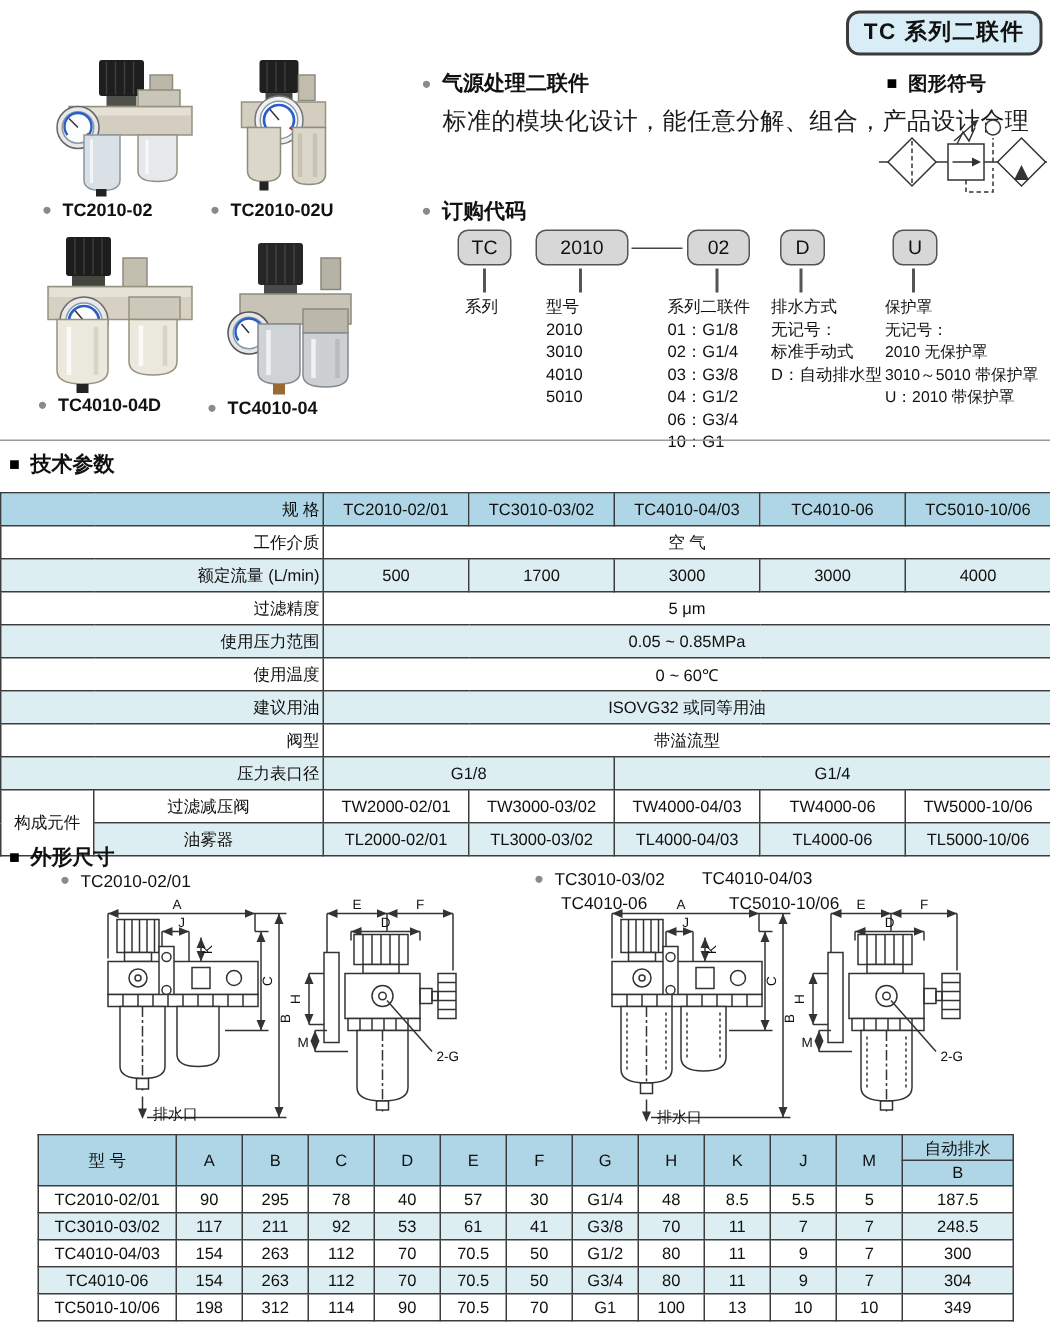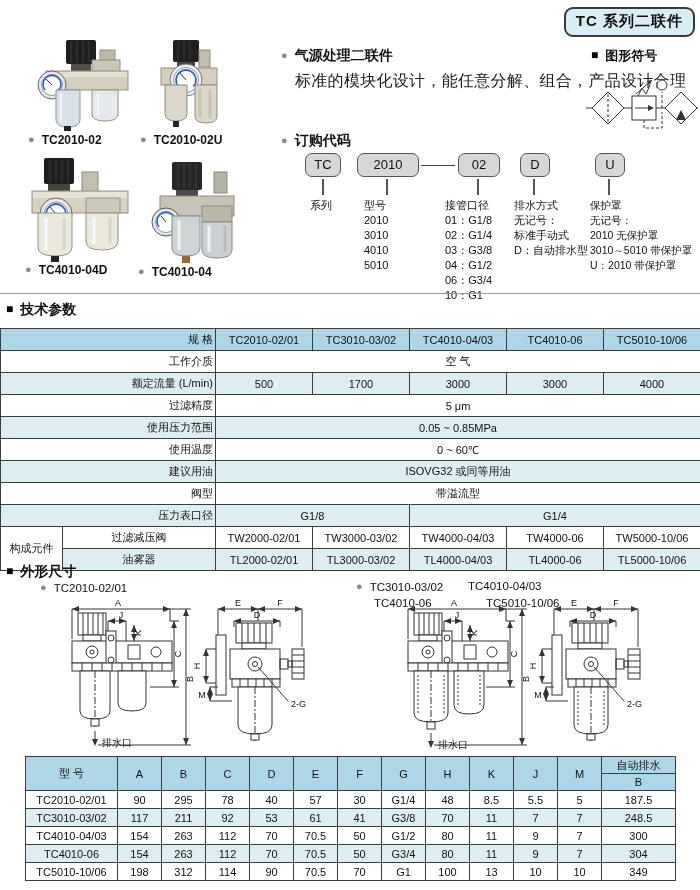--- a/index.html
+++ b/index.html
@@ -208,21 +208,21 @@
       <div>系列</div>
     </div>
     <div class="ocol" style="left:84px">
       <div>型号</div>
       <div>2010</div>
       <div>3010</div>
       <div>4010</div>
       <div>5010</div>
     </div>
     <div class="ocol" style="left:165px">
-      <div>接管口径</div>
+      <div>系列二联件</div>
       <div>01：G1/8</div>
       <div>02：G1/4</div>
       <div>03：G3/8</div>
       <div>04：G1/2</div>
       <div>06：G3/4</div>
       <div>10：G1</div>
     </div>
     <div class="ocol" style="left:234px">
       <div>排水方式</div>
       <div>无记号：</div>

